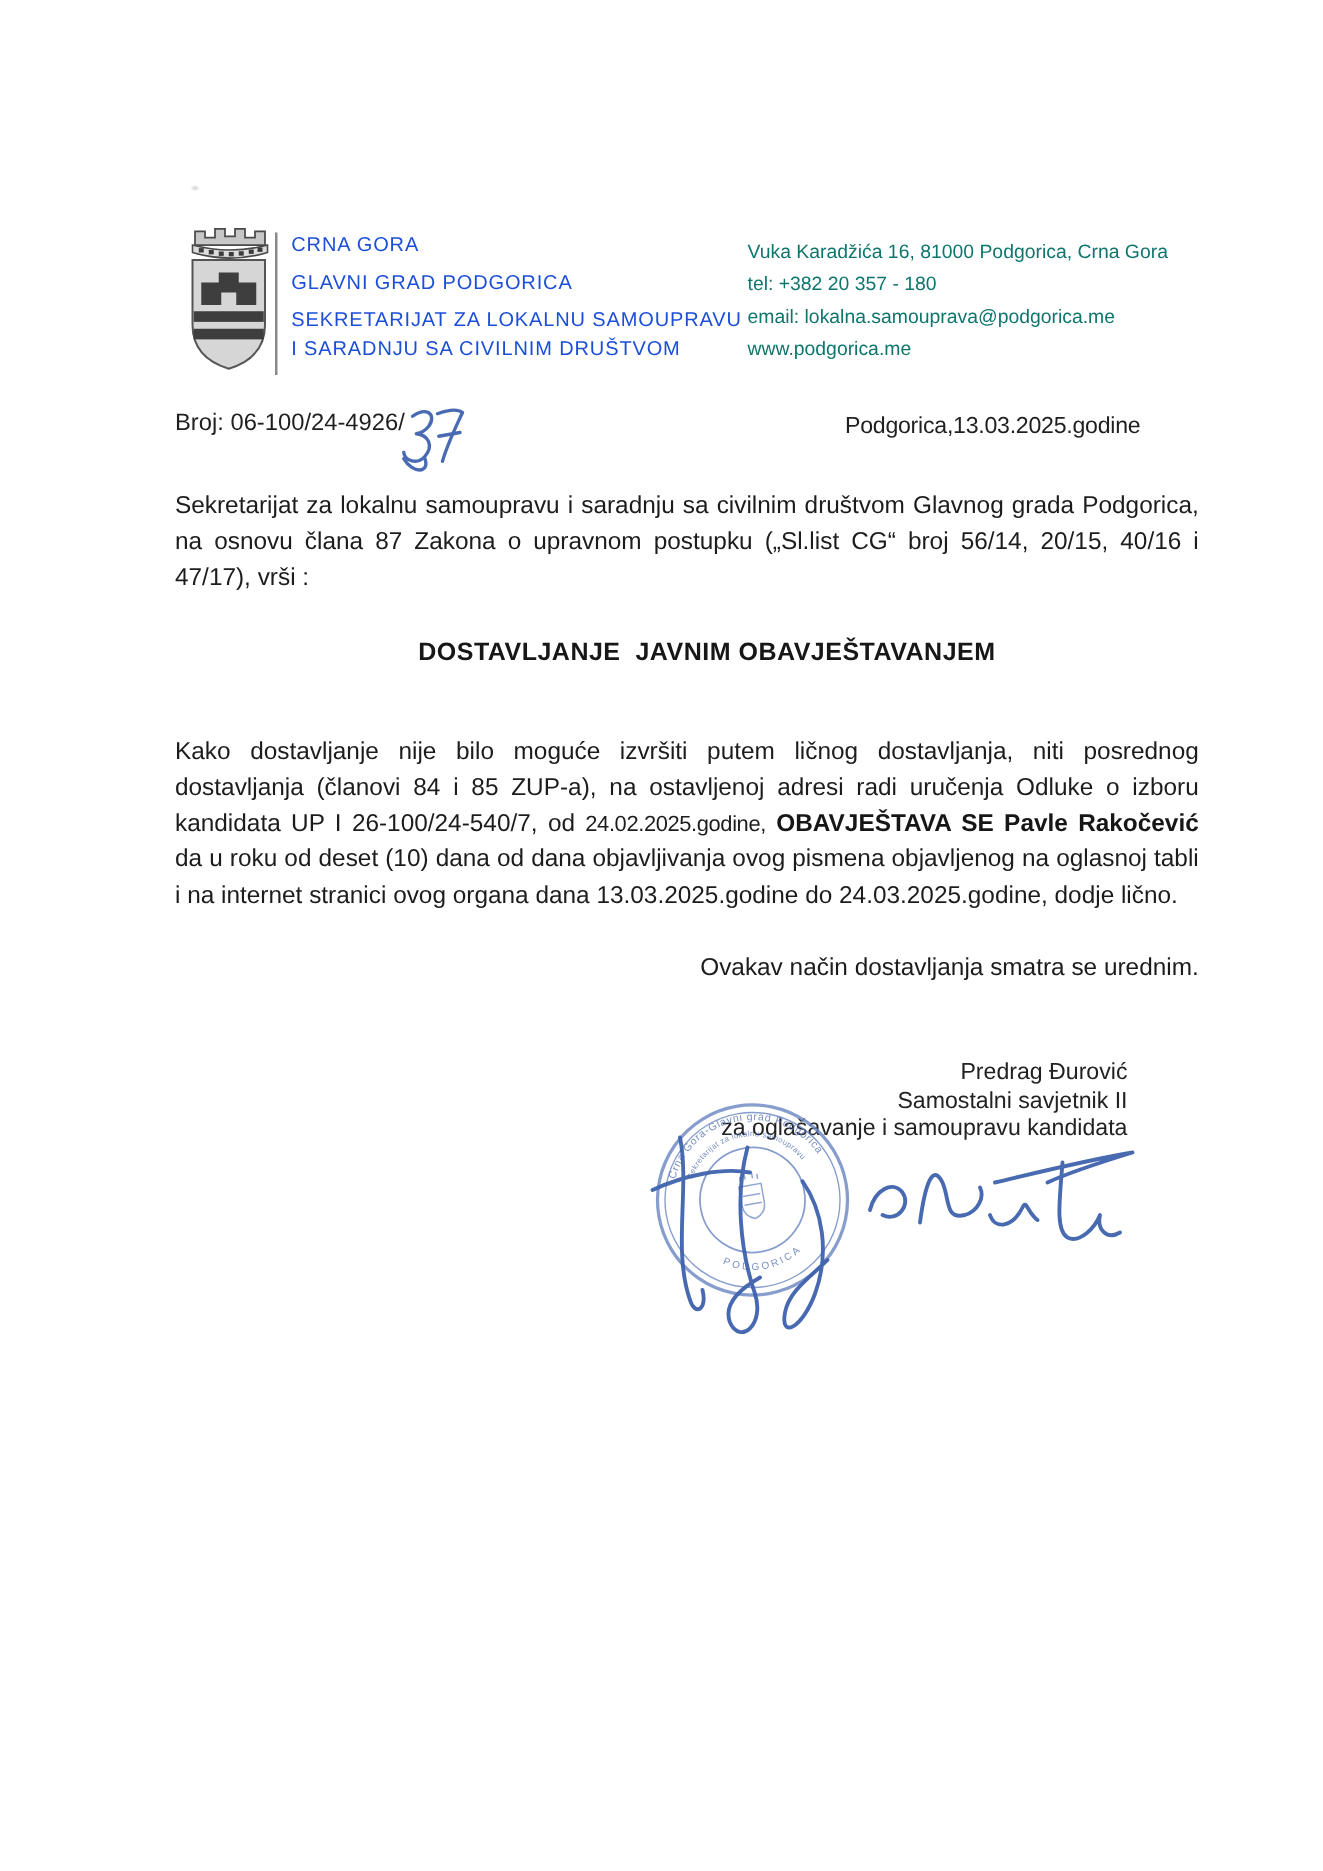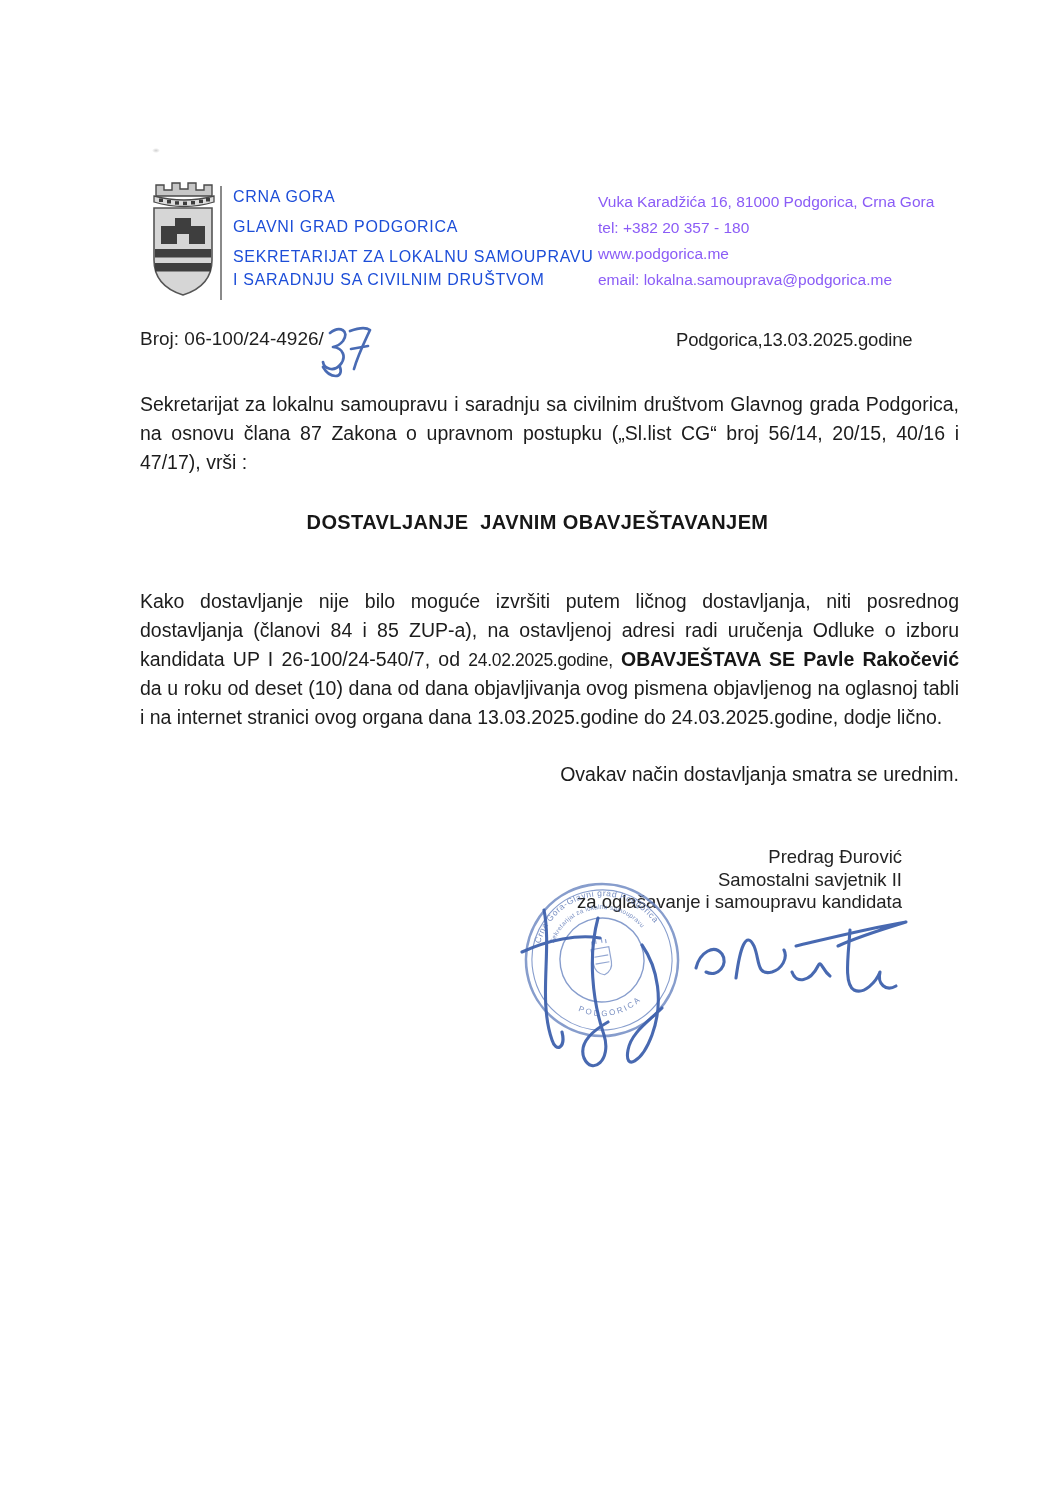--- a/index.html
+++ b/index.html
@@ -15,30 +15,30 @@
   }
   
   .coat { position:absolute; left:147px; top:180px; width:72px; height:124px; }
   .hdr-divider { position:absolute; left:220px; top:186px; width:2px; height:114px; background:#8a8a8a; }
   .org { position:absolute; left:233px; top:188px; width:360px; }
   .org-line { font-size:16px; letter-spacing:0.7px; color:#1d4ed8; white-space:nowrap; }
   .org-line.l1 { position:absolute; top:0; }
   .org-line.l2 { position:absolute; top:30px; }
   .org-line.l3 { position:absolute; top:60px; }
   .org-line.l4 { position:absolute; top:83px; }
-  .contact { position:absolute; left:598px; top:189px; width:360px; font-size:15.5px; line-height:26px; color:#8b5cf6; }
+  .contact { position:absolute; left:598px; top:189px; width:360px; font-size:15.5px; line-height:26px; color:#0f766e; }
   .contact div { white-space:nowrap; }
   
   .ref-number { position:absolute; left:140px; top:328px; font-size:19px; }
   .ref-handwritten { position:absolute; left:316px; top:322px; width:64px; height:62px; }
   .ref-date { position:absolute; left:676px; top:329px; font-size:18.5px; letter-spacing:-0.2px; }
   
   .para { position:absolute; left:140px; width:819px; font-size:19.5px; line-height:28.8px; text-align:justify; color:#1c1c1c; }
   .para-intro { top:390px; }
-  .doc-title { position:absolute; left:128px; top:511px; width:819px; text-align:center;
+  .doc-title { position:absolute; left:156px; top:511px; width:819px; text-align:center;
                font-size:20px; font-weight:bold; letter-spacing:0.4px; white-space:pre-wrap; color:#171717; }
   .para-body { top:587px; }
   .para-body .date-condensed { font-size:17.5px; letter-spacing:-0.3px; }
   .para-body strong { font-weight:bold; color:#161616; }
   .para-closing { top:760px; text-align:right; }
   
   .sig-block { position:absolute; left:558px; top:846px; width:344px; text-align:right;
                font-size:18.5px; line-height:22.5px; color:#222; }
   .stamp { position:absolute; left:505px; top:868px; width:200px; height:200px; }
   .signature { position:absolute; left:500px; top:890px; width:420px; height:200px; }
@@ -80,22 +80,22 @@
   <div class="org">
     <div class="org-line l1">CRNA GORA</div>
     <div class="org-line l2">GLAVNI GRAD PODGORICA</div>
     <div class="org-line l3">SEKRETARIJAT ZA LOKALNU SAMOUPRAVU</div>
     <div class="org-line l4">I SARADNJU SA CIVILNIM DRUŠTVOM</div>
   </div>
 
   <div class="contact">
     <div>Vuka Karadžića 16, 81000 Podgorica, Crna Gora</div>
     <div>tel: +382 20 357 - 180</div>
+    <div>email: lokalna.samouprava@podgorica.me</div>
     <div>www.podgorica.me</div>
-    <div>email: lokalna.samouprava@podgorica.me</div>
   </div>
 
   <div class="ref-number">Broj: 06-100/24-4926/</div>
   <svg class="ref-handwritten" viewBox="0 0 64 62" aria-hidden="true">
     <g fill="none" stroke="#3a5fae" stroke-width="2.7" stroke-linecap="round" stroke-linejoin="round" opacity="0.92">
       <path d="M14,11 C24,3 34,9 27,19 C23,24 17,25 17,25 C27,26 31,35 24,43 C18,50 8,47 7,40"></path>
       <path d="M34,9 C42,6 50,5 54,8 C48,21 42,33 38,47"></path>
       <path d="M35,27 L52,24"></path>
       <path d="M7,45 C14,57 28,57 24,45"></path>
     </g>

